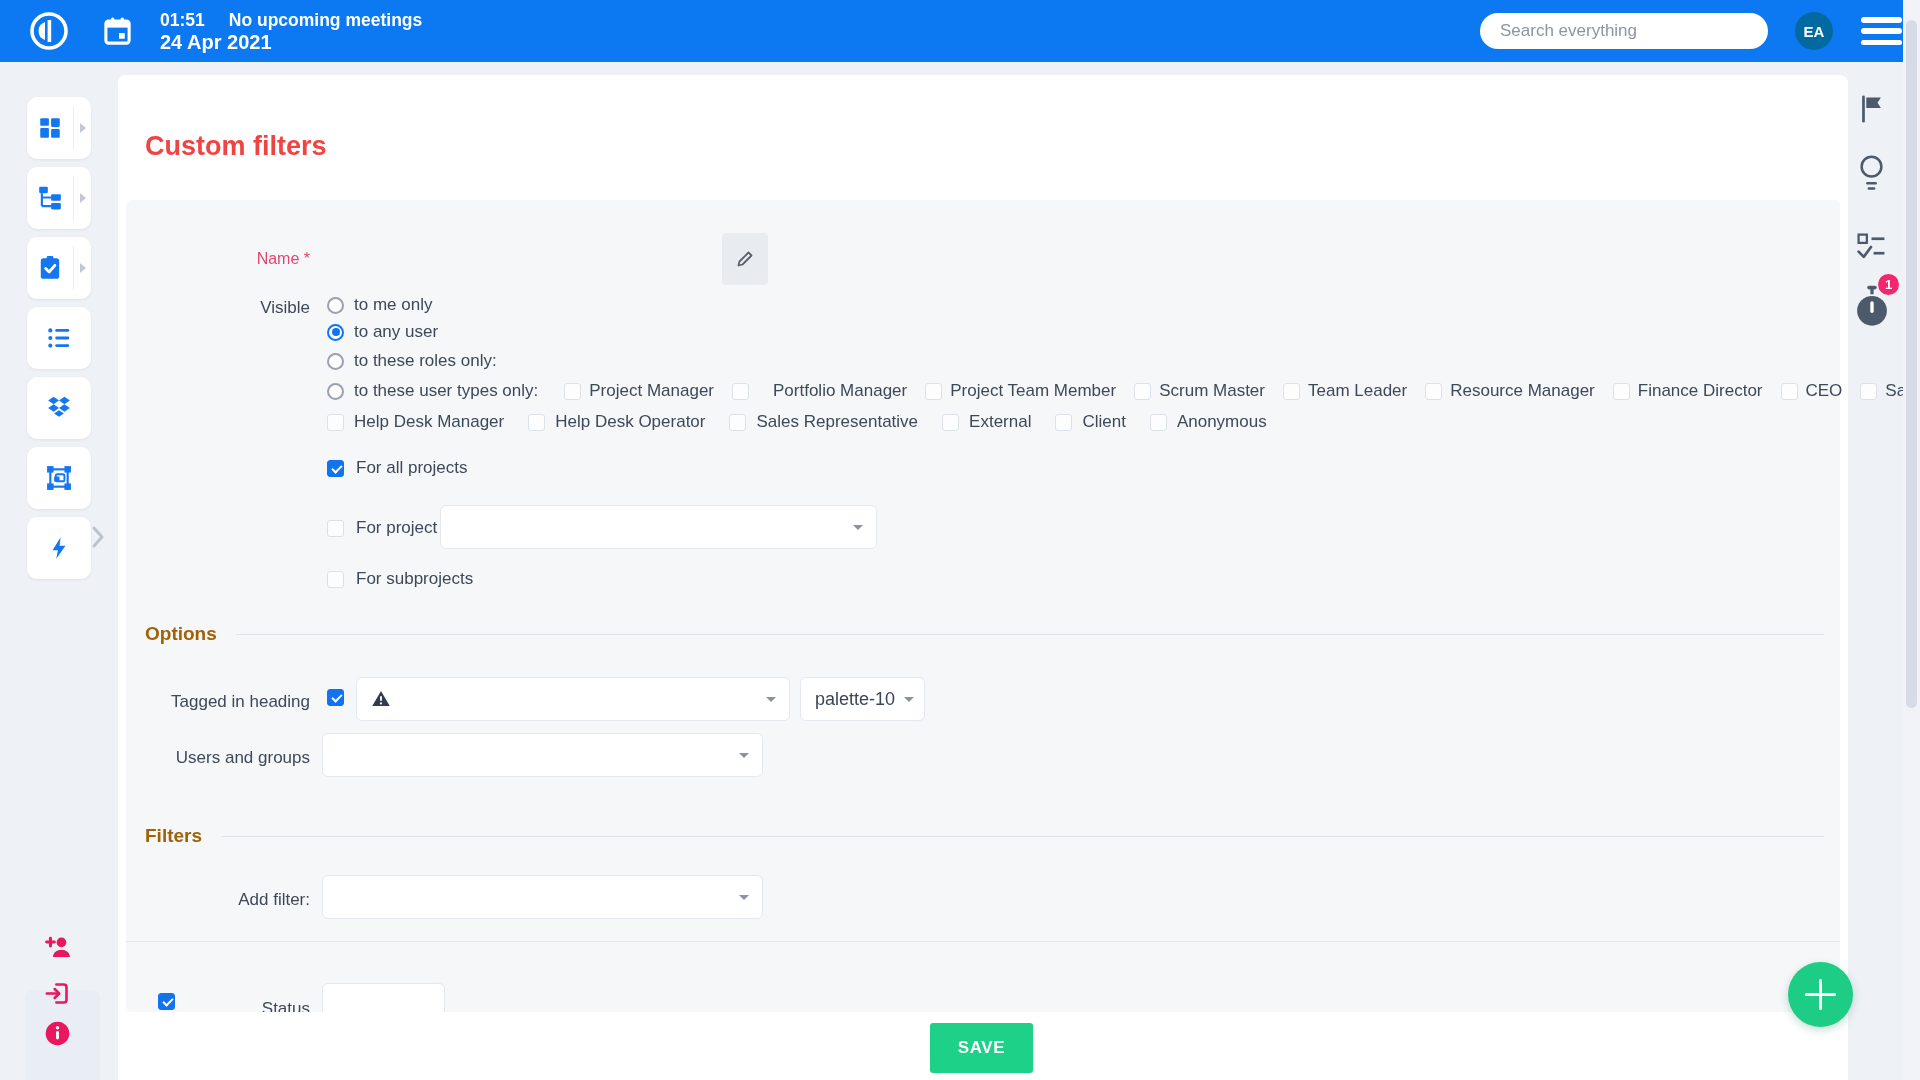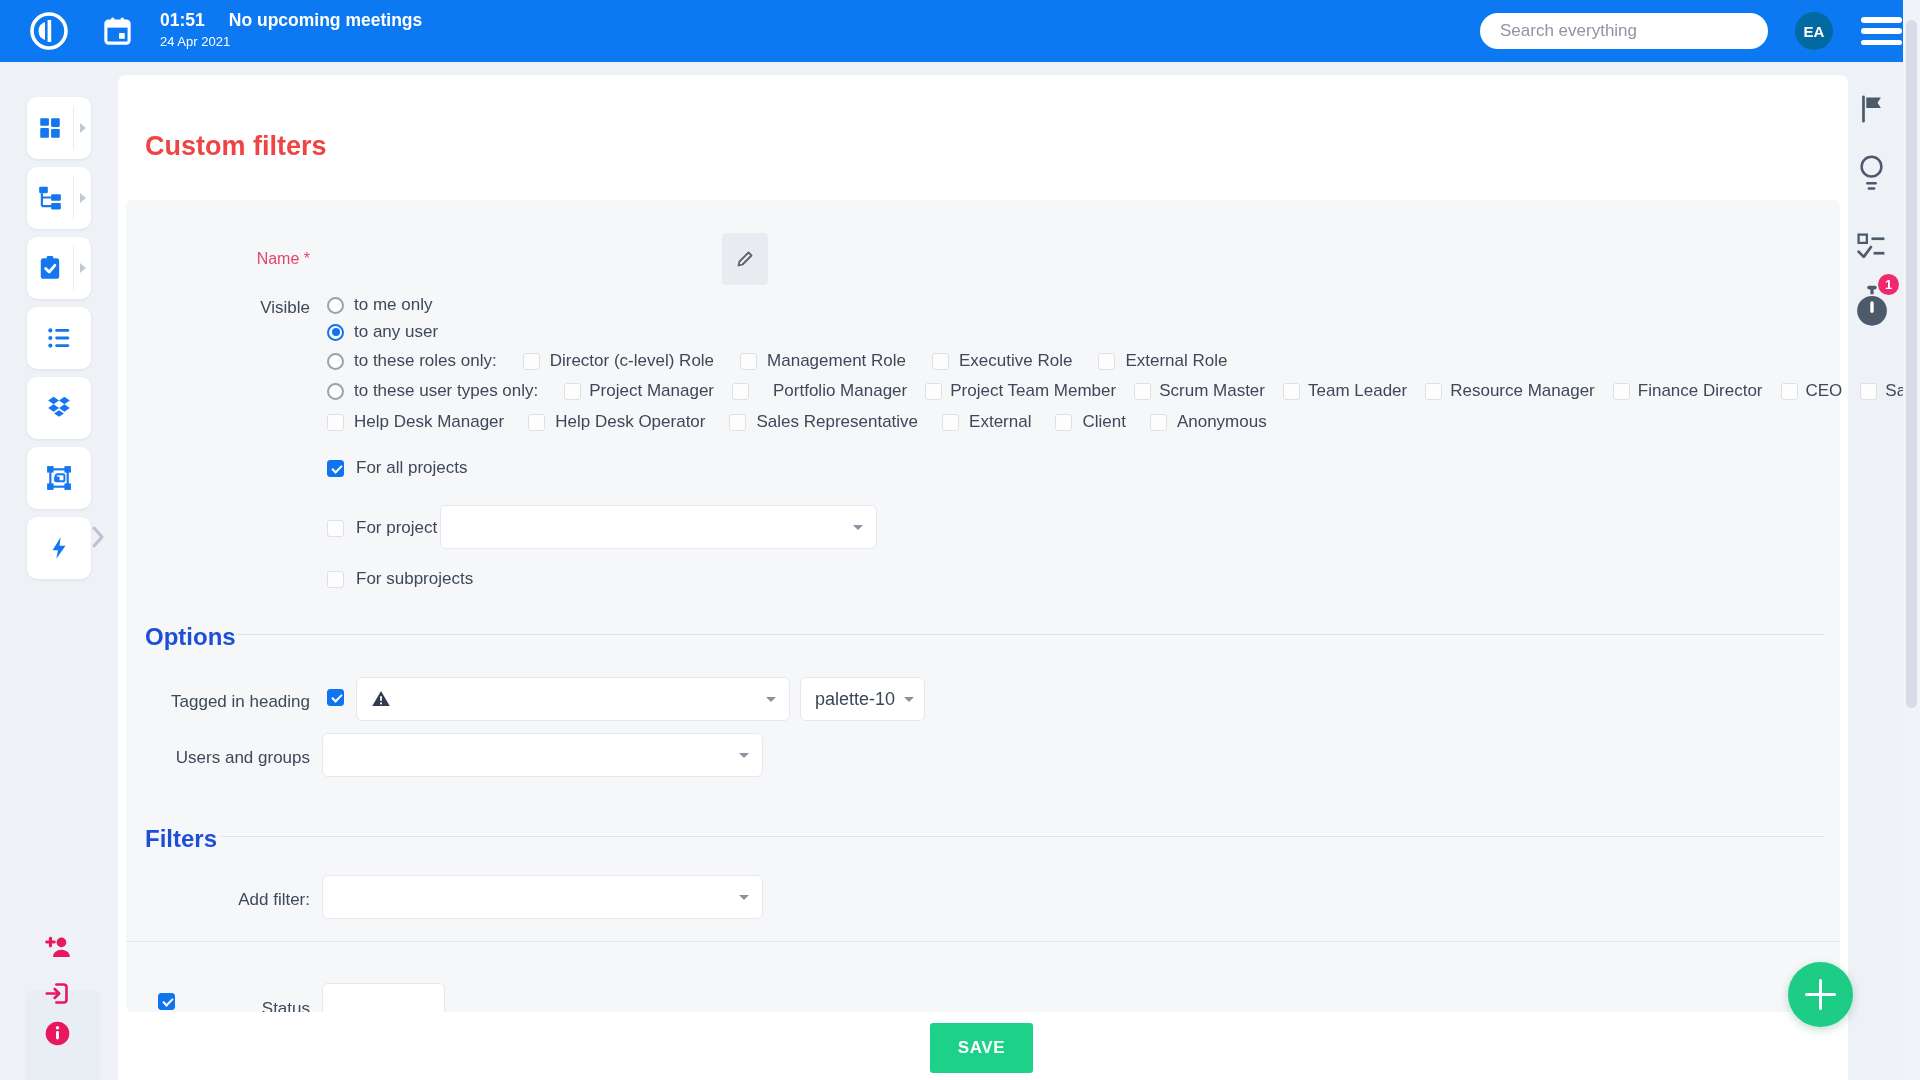--- a/index.html
+++ b/index.html
@@ -7,21 +7,21 @@
   body {
     font-family:"Liberation Sans","DejaVu Sans",sans-serif;
     background:#eef1f6; position:relative; color:#3d4959;
   }
   
   .topbar { position:absolute; left:0; top:0; width:1903px; height:62px; background:#0c79f3; z-index:20; }
   .logo { position:absolute; left:28px; top:10px; width:42px; height:42px; }
   .cal-icon { position:absolute; left:102px; top:16px; width:31px; height:31px; }
   .clock-block { position:absolute; left:160px; top:9px; color:#fff; }
   .clock-line1 { display:flex; gap:24px; font-size:17.5px; font-weight:600; line-height:22px; }
-  .clock-line2 { font-size:13px; font-weight:400; line-height:22px; }
+  .clock-line2 { font-size:20px; font-weight:700; line-height:22px; }
   .search-box { position:absolute; left:1480px; top:13px; width:288px; height:36px; border-radius:18px;
     border:none; outline:none; background:#fff; padding:0 20px; font-size:17px; color:#3d4959;
     font-family:inherit; }
   .search-box::placeholder { color:#8d95a3; }
   .avatar { position:absolute; left:1795px; top:12px; width:38px; height:38px; border-radius:50%;
     background:#0369a1; color:#fff; font-size:15px; font-weight:700; display:flex; align-items:center; justify-content:center; }
   .burger { position:absolute; left:1861px; top:17px; width:41px; height:28px; display:flex; flex-direction:column; justify-content:space-between; cursor:pointer; }
   .burger span { display:block; height:5.5px; border-radius:3px; background:#fff; }
   
   .scrollbar { position:absolute; right:0; top:0; width:17px; height:1080px; background:#f1f3f8; z-index:30; }
@@ -64,21 +64,21 @@
   .opt-label { font-size:17px; color:#3d4959; white-space:nowrap; }
   .vrows { position:absolute; left:209px; top:218px; }
   .vrow { display:flex; align-items:center; gap:26px; height:24px; }
   .cb-row { display:flex; align-items:center; gap:26px; }
   
   .row-abs { position:absolute; display:flex; align-items:center; gap:12px; }
   .dropdown { position:absolute; background:#fff; border:1px solid #e5e8ee; border-radius:6px; height:44px;
     display:flex; align-items:center; padding:0 14px; cursor:pointer; font-size:18px; color:#3a4657; }
   .caret { position:absolute; right:13px; top:50%; margin-top:-2px; width:0; height:0;
     border-left:5px solid transparent; border-right:5px solid transparent; border-top:5px solid #8a93a2; }
-  .sec-head { position:absolute; left:27px; font-size:24px; font-weight:700; color:#1d4ed8; }
+  .sec-head { position:absolute; left:27px; font-size:19px; font-weight:700; color:#a16207; }
   .sec-line { position:absolute; height:1px; background:#dfe3e8; }
   .divider { position:absolute; left:8px; top:866px; width:1714px; height:1px; background:#e3e6eb; }
   .status-input { position:absolute; left:204px; top:908px; width:123px; height:44px; background:#fff;
     border:1px solid #e5e8ee; border-radius:6px 6px 0 0; }
   
   .footer { position:absolute; left:0; top:937px; width:1730px; height:68px; background:#fff; z-index:6; }
   .save-btn { position:absolute; left:812px; top:11px; width:103px; height:50px; background:#1ed188;
     border:none; border-radius:3px; color:#fff; font-size:17px; font-weight:600; letter-spacing:.6px;
     font-family:inherit; cursor:pointer; }
   .fab { position:absolute; left:1788px; top:962px; width:65px; height:65px; border-radius:50%;
@@ -273,42 +273,20 @@
       <label class="opt">
         <span class="rd on"></span>
         <span class="opt-label">to any user</span>
       </label>
     </div>
     <div class="vrow" style="margin-top:5px">
       <label class="opt">
         <span class="rd"></span>
         <span class="opt-label">to these roles only:</span>
       </label>
-      <div class="cb-row">
-
-          <label class="opt">
-            <span class="cb"></span>
-            <span class="opt-label">Director (c-level) Role</span>
-          </label>
-
-          <label class="opt">
-            <span class="cb"></span>
-            <span class="opt-label">Management Role</span>
-          </label>
-
-          <label class="opt">
-            <span class="cb"></span>
-            <span class="opt-label">Executive Role</span>
-          </label>
-
-          <label class="opt">
-            <span class="cb"></span>
-            <span class="opt-label">External Role</span>
-          </label>
-        </div>
     </div>
     <div class="vrow" style="margin-top:6px">
       <label class="opt">
         <span class="rd"></span>
         <span class="opt-label">to these user types only:</span>
       </label>
       <div class="cb-row" style="gap:18px">
 
           <label class="opt" style="gap:8px">
             <span class="cb"></span>

